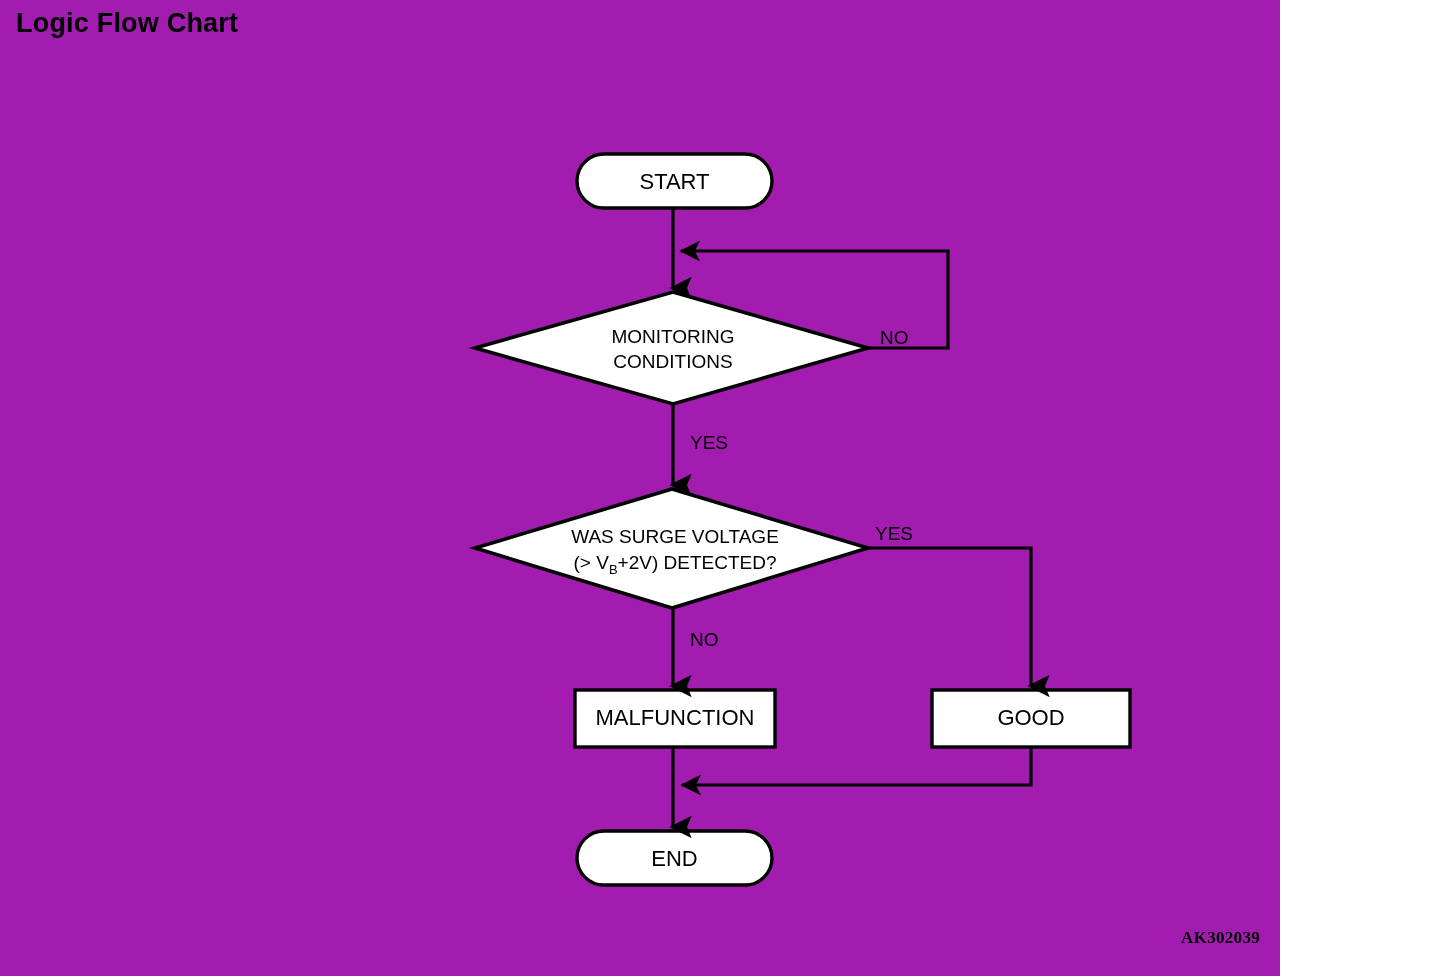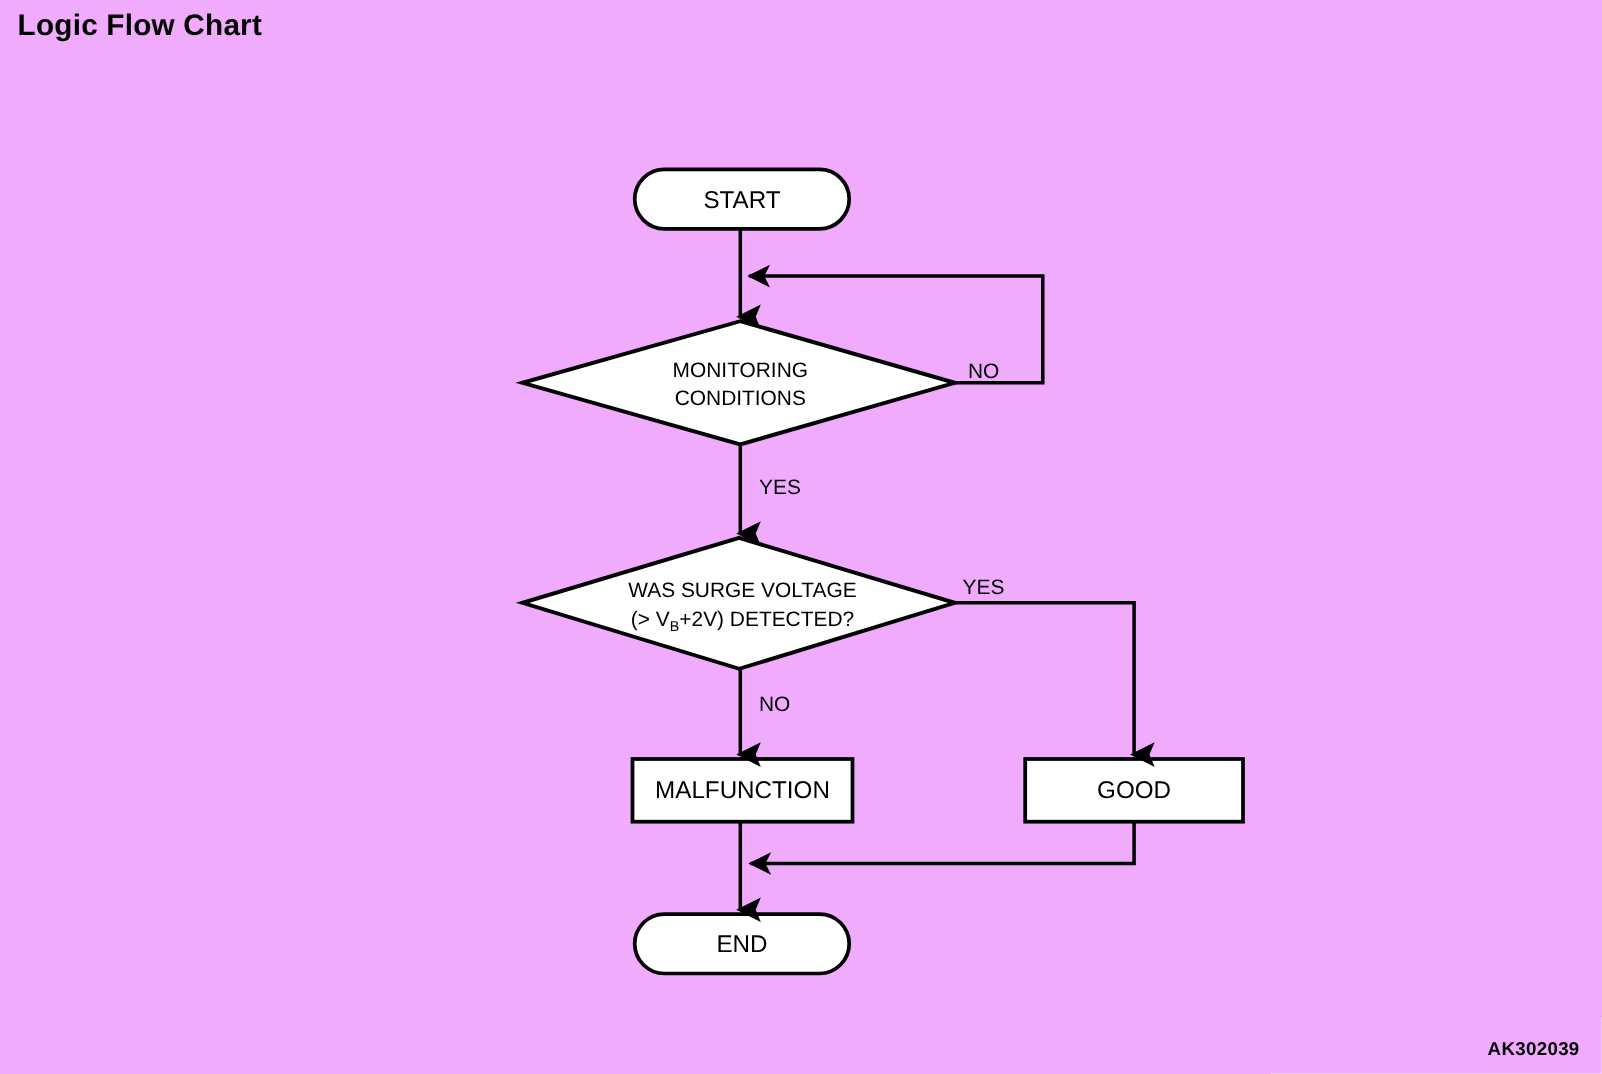--- a/index.html
+++ b/index.html
@@ -11,42 +11,42 @@
     width: 1456px;
     height: 976px;
     position: relative;
     font-family: "Liberation Sans", sans-serif;
     color: #000000;
     overflow: hidden;
   }
   #page {
     position: absolute;
     left: 0; top: 0;
-    width: 1456px;
+    width: 1280px;
     height: 976px;
-    background: #f0abfc;
+    background: #a21caf;
   }
   .page-title {
     position: absolute;
     left: 16px;
     top: 8px;
     font-size: 27px;
     font-weight: bold;
     letter-spacing: 0.2px;
     white-space: nowrap;
     font-family: "Liberation Sans", sans-serif;
   }
   .figure-code {
     position: absolute;
     right: 20px;
-    bottom: 12px;
+    bottom: 28px;
     font-size: 17px;
     font-weight: bold;
     letter-spacing: 0.3px;
-    font-family: Liberation Sans, sans-serif;
+    font-family: Liberation Serif, serif;
     white-space: nowrap;
     text-align: right;
   }
   svg.flow {
     position: absolute;
     left: 0;
     top: 0;
     width: 1456px;
     height: 976px;
   }

